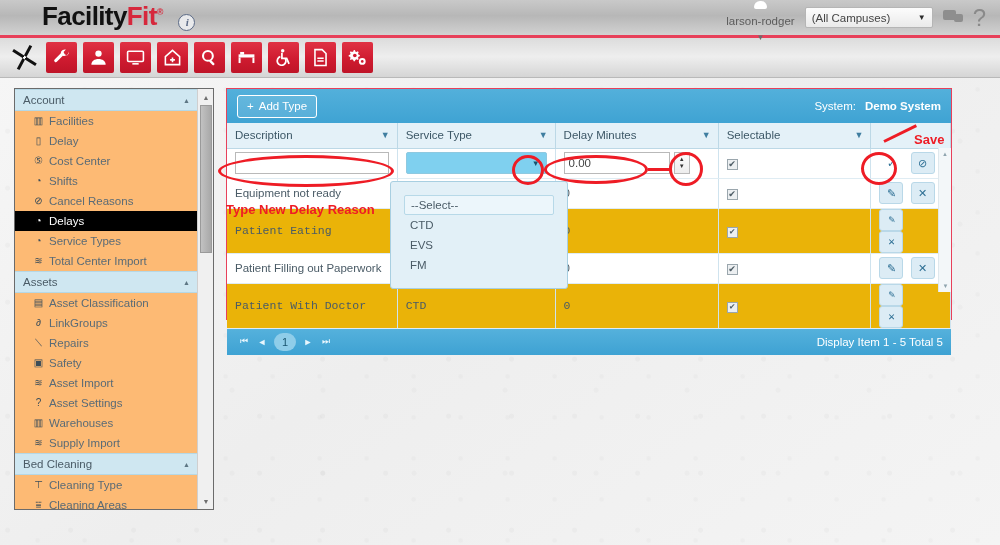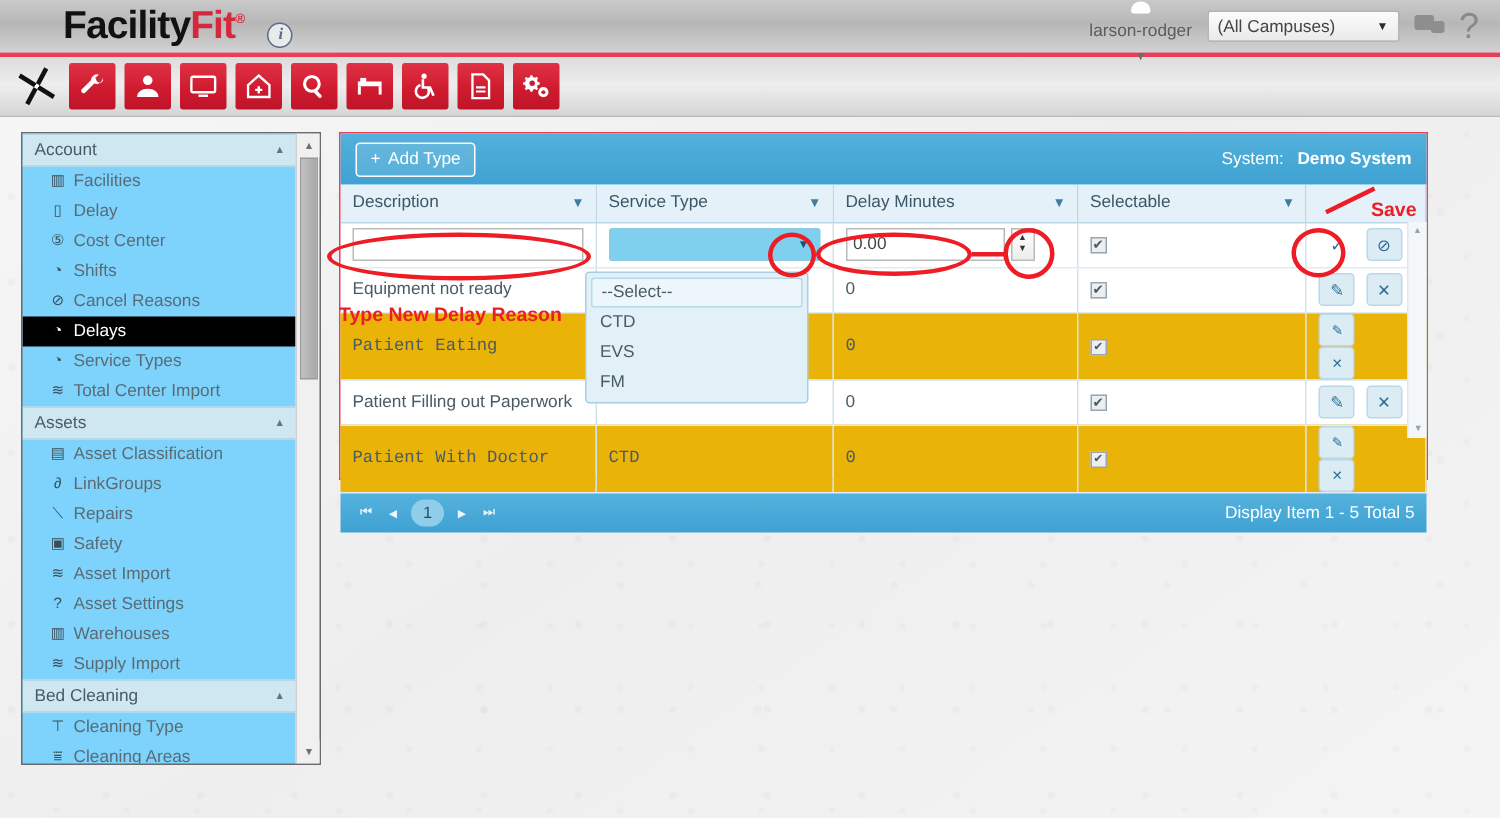--- a/index.html
+++ b/index.html
@@ -88,21 +88,21 @@
     display: flex; align-items: center; justify-content: center;
   }
   .nav-btn svg { display: block; }
 
   
   .page { display: flex; padding: 10px 0 0 14px; gap: 12px; }
 
   
   .sidebar {
     width: 200px; height: 422px;
-    background: #7dd3fc;
+    background: #fdba74;
     border: 1px solid #6b6b6b;
     position: relative; overflow: hidden;
     flex: 0 0 auto;
   }
   .side-scroll-track {
     position: absolute; right: 0; top: 0; width: 16px; height: 100%;
     background: #f0f0f0; border-left: 1px solid #cfcfcf;
   }
   .side-arrow {
     width: 16px; height: 16px; display: flex; align-items: center; justify-content: center;
@@ -189,23 +189,23 @@
   }
   .dd-box {
     width: 100%; height: 22px; background: #7fd0ef; border: 1px solid #8ec9e0;
     position: relative; border-radius: 2px;
   }
   .dd-box .dd-caret {
     position: absolute; right: 6px; top: 50%; transform: translateY(-50%);
     font-size: 8px; color: #18536e;
   }
   .dd-list {
-    position: absolute; left: 390px; top: 181px; width: 149px;
+    position: absolute; left: 390px; top: 181px; width: 178px;
     background: #e2f0f7; border: 1px solid #a8cfe1; border-radius: 3px;
-    padding: 3px; z-index: 30;
+    padding: 13px; z-index: 30;
   }
   .dd-opt { height: 20px; display: flex; align-items: center; padding: 0 6px; font-size: 11.5px; color: #4a5b66; }
   .dd-opt.sel { background: #ecf6fb; border: 1px solid #b7d9e8; border-radius: 2px; }
   .spin-wrap { display: flex; align-items: center; gap: 4px; }
   .num-input {
     width: 106px; height: 22px; border: 1px solid #b9b9b9; background: #fff;
     font-size: 11.5px; color: #444; padding: 0 4px; line-height: 20px;
   }
   .spinner {
     width: 16px; height: 22px; border: 1px solid #b9b9b9; background: linear-gradient(to bottom,#fdfdfd,#ededed);

